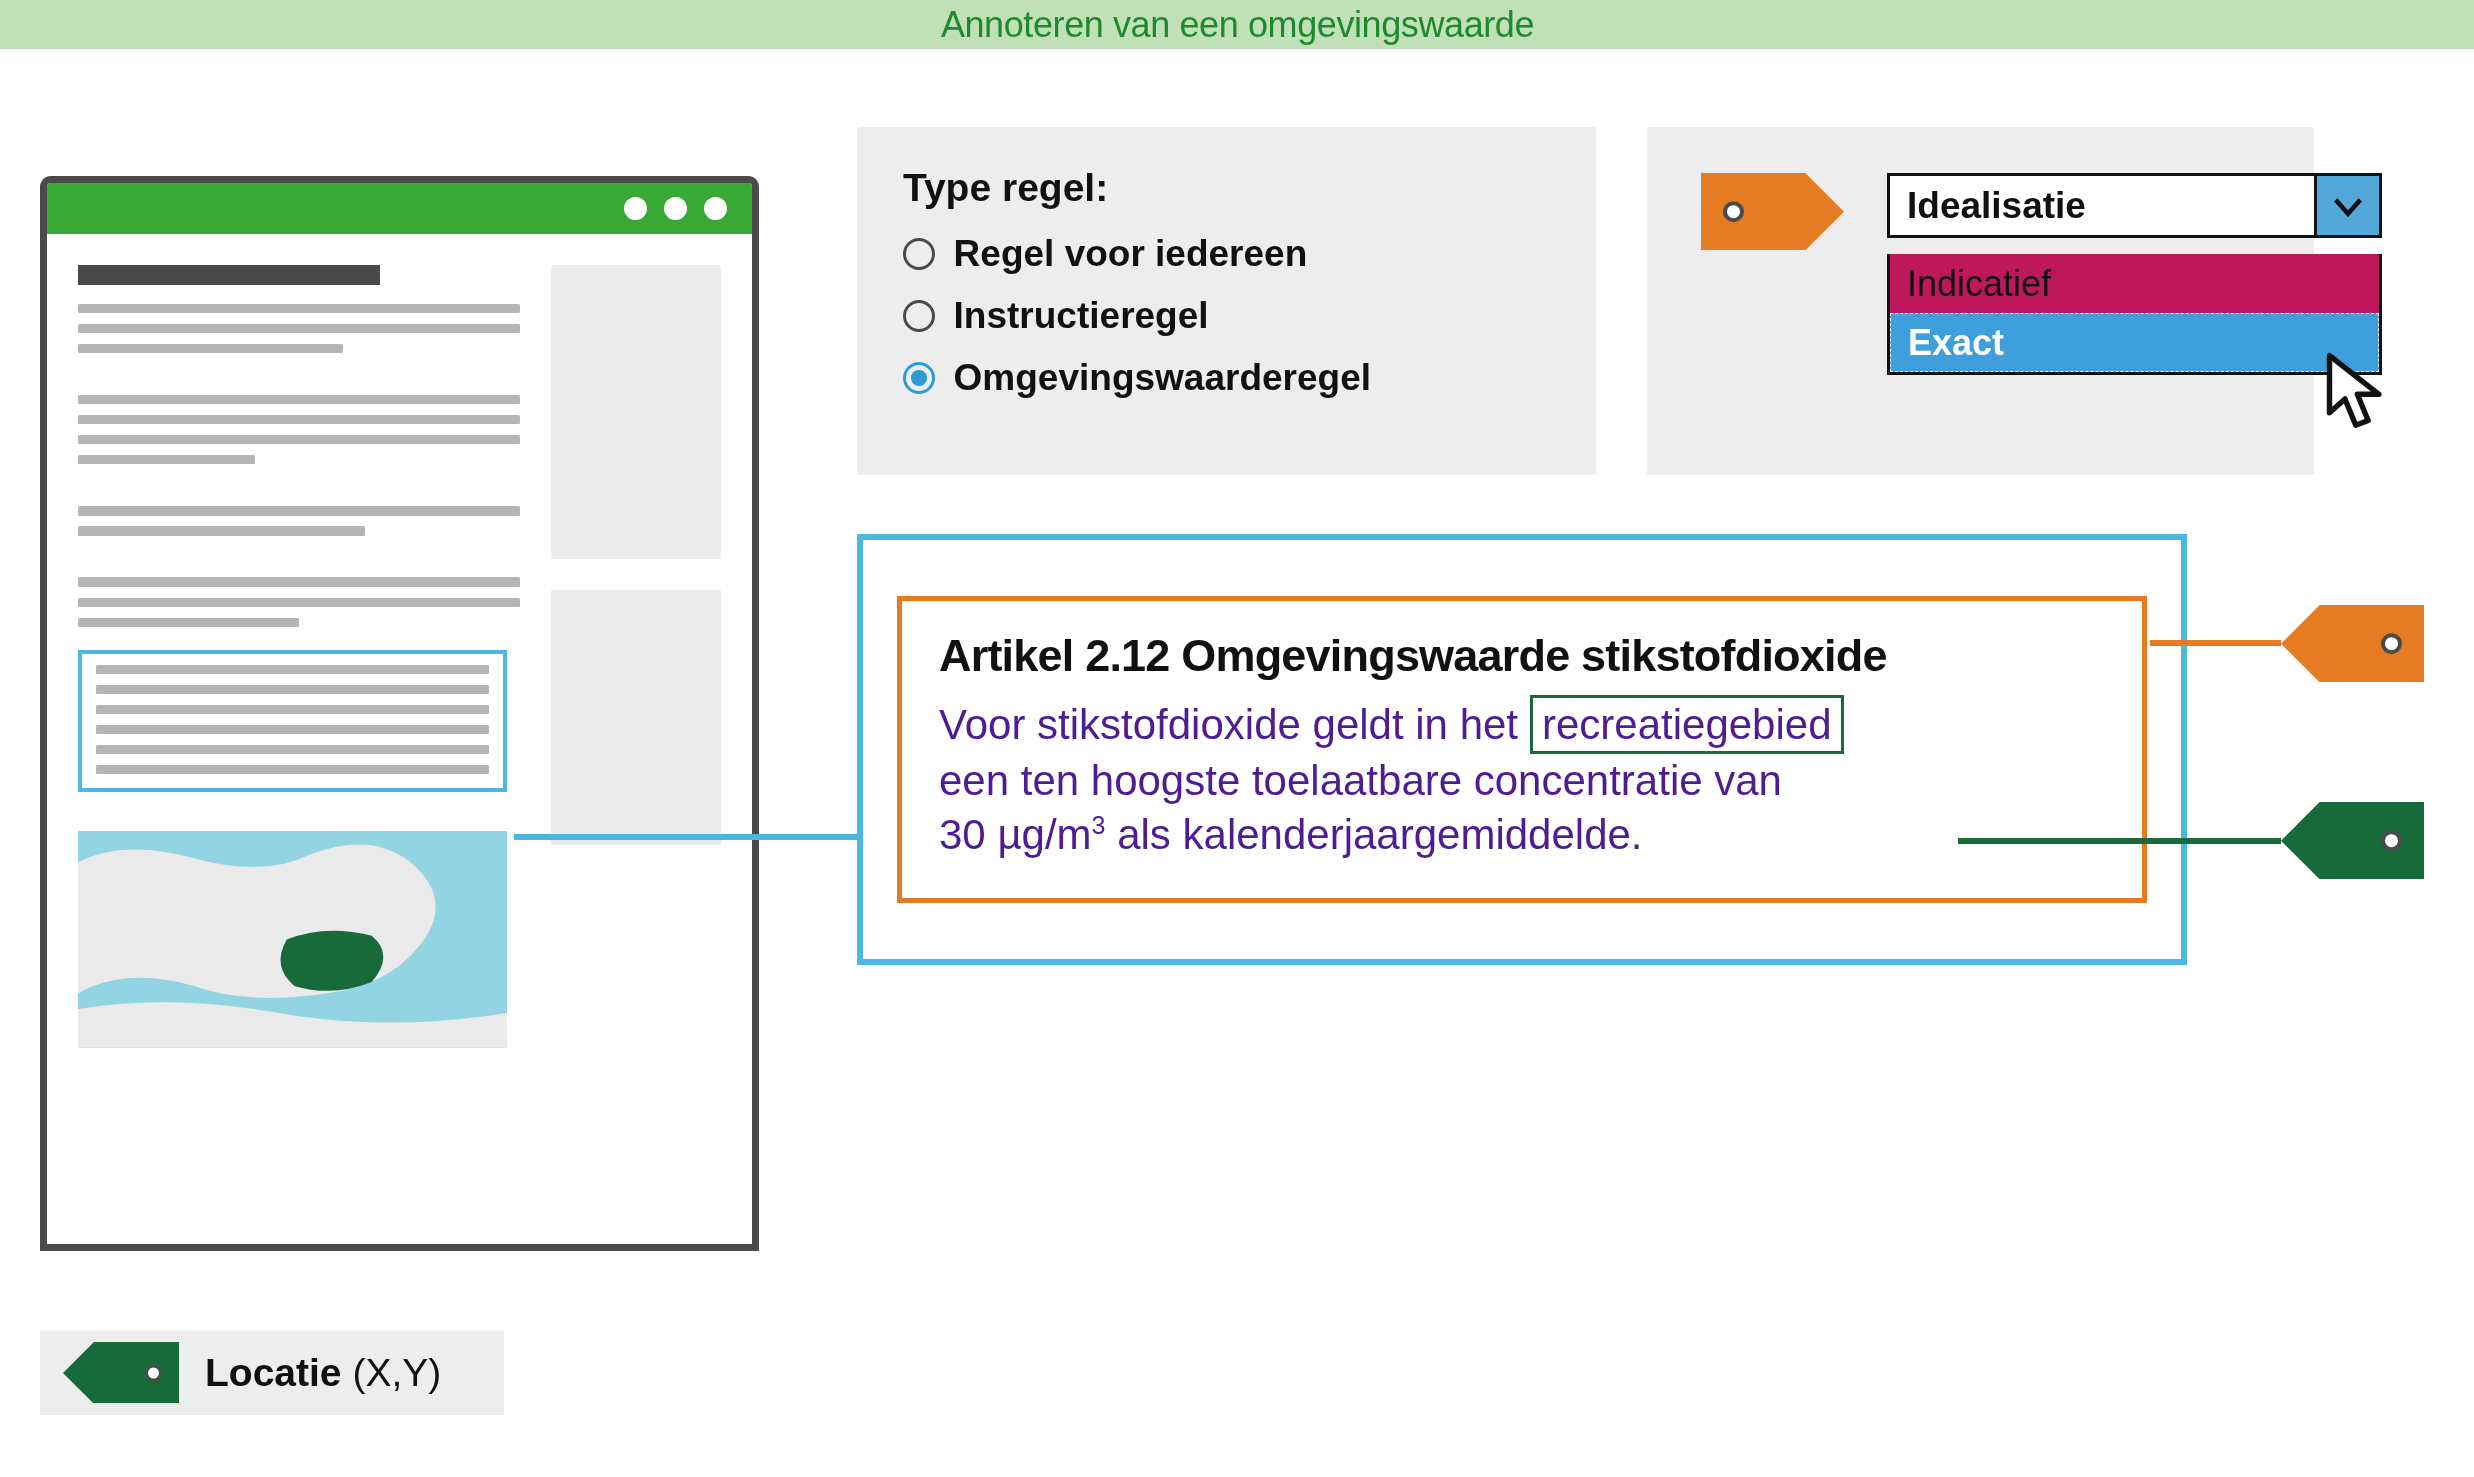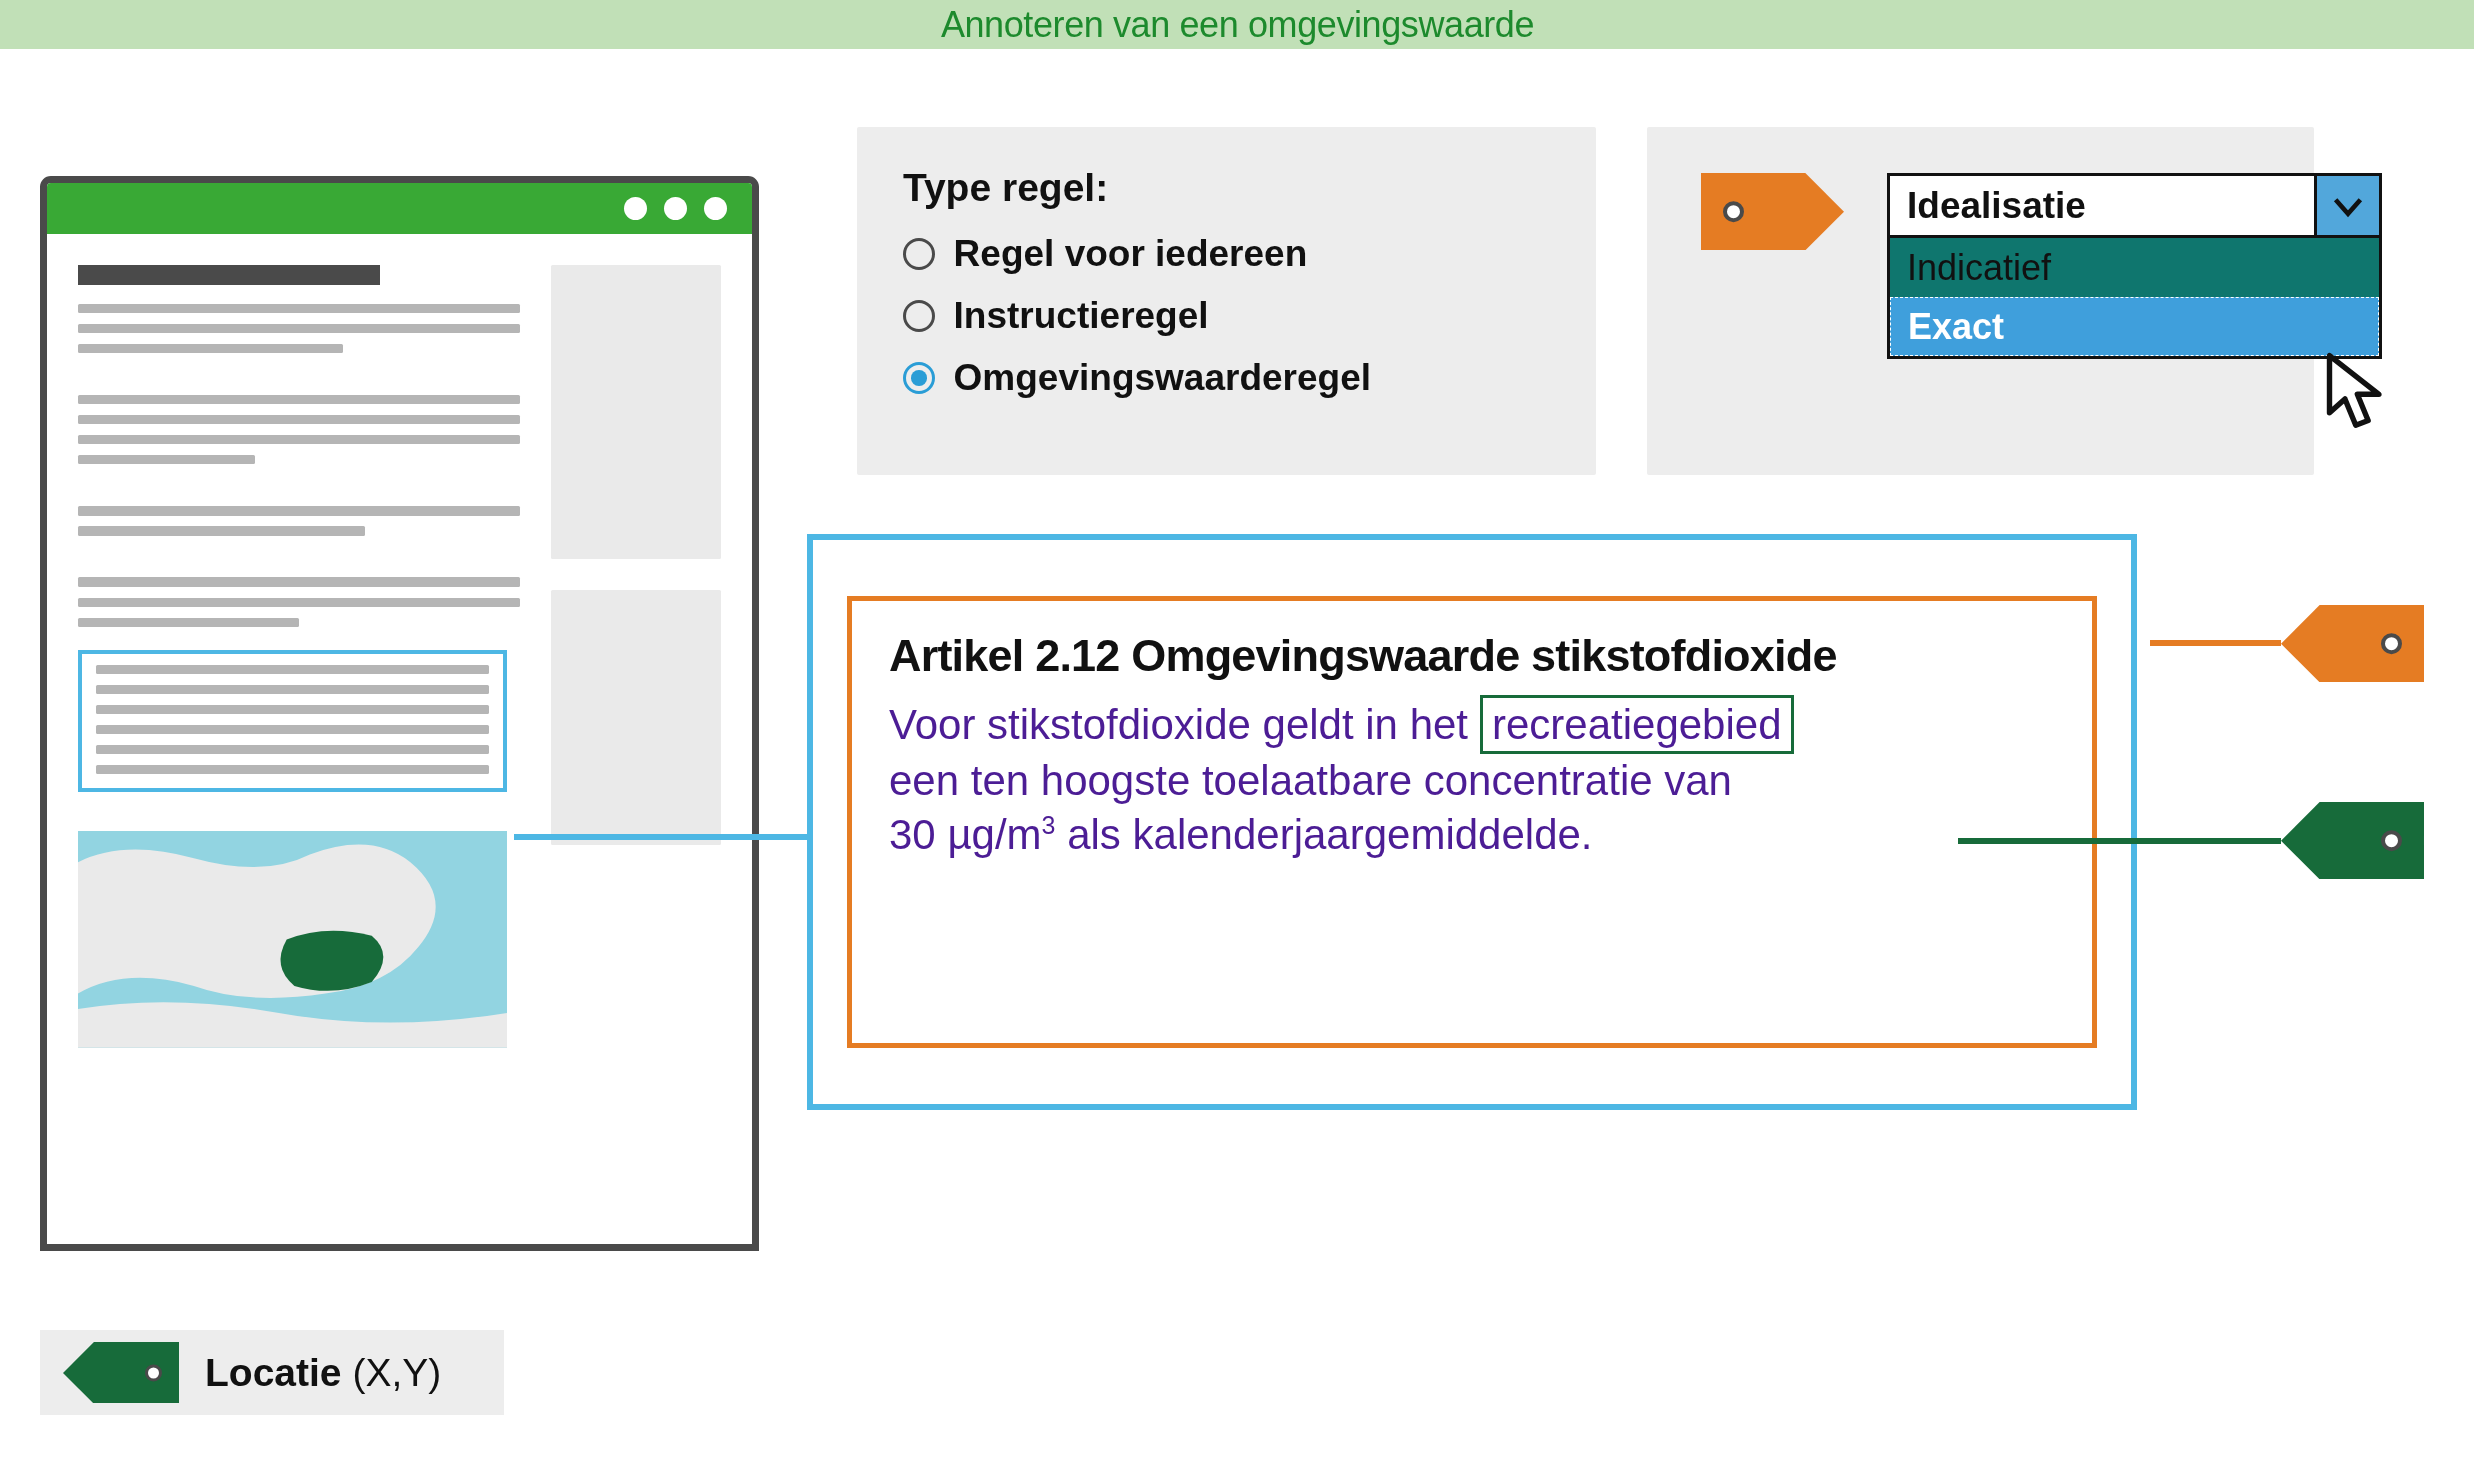--- a/index.html
+++ b/index.html
@@ -129,43 +129,43 @@
   .dd-label {
     flex:1; display:flex; align-items:center;
     padding-left:17px;
     font-size:37px; font-weight:600; color:#111;
   }
   .dd-btn {
     width:65px; background:#52a7db; border-left:3.1px solid #111;
     display:flex; align-items:center; justify-content:center;
   }
   .dd-list {
-    border:3.1px solid #111; border-top:none; background:#0f766e;
+    border:3.1px solid #111; border-top:none; background:#be185d;margin-top:16px;
   }
   .dd-item {
     height:59px; display:flex; align-items:center;
     padding-left:17px; font-size:36px; color:#111;
   }
   .dd-item.hover {
     background:#3f9fdc; color:#fff;
     border:0.8px dashed #fff;
     font-weight:bold;
   }
 
   
   .cursor {
     position:absolute;
     width:70px; height:85px;
   }
 
   
   .annot-outer {
     position:absolute;
-    left:807px; top:534px;
-    width:1330px; height:576px;
+    left:857px; top:534px;
+    width:1330px; height:431px;
     border:6.2px solid #4db7e4;
     background:#fff;
   }
   .annot-inner {
     position:absolute;
     left:34px; top:56px;
     right:34px; bottom:56px;
     border:5.4px solid #e57c23;
     padding:31px 37px 37px 37px;
   }

